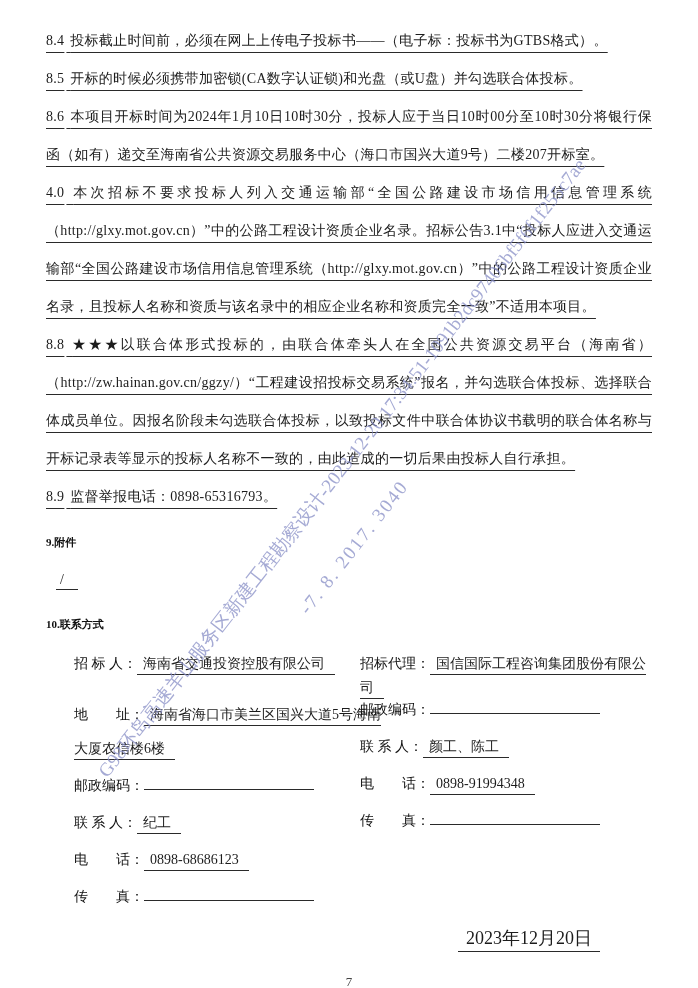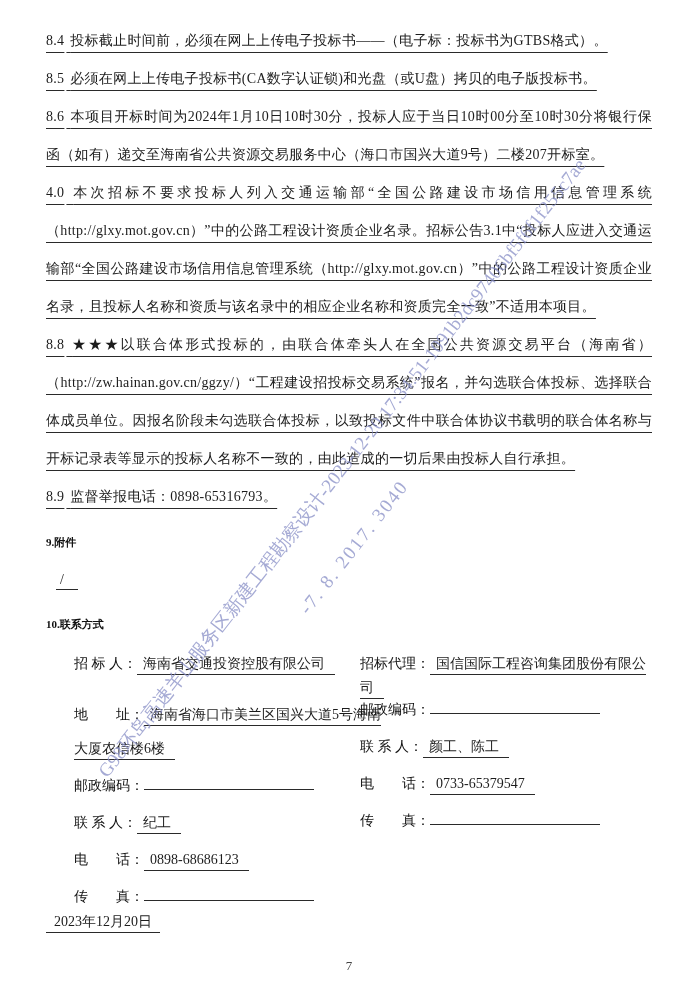--- a/index.html
+++ b/index.html
@@ -61,23 +61,24 @@
   }
   .blank-line {
     display: inline-block;
     width: 170px;
     border-bottom: 1px solid #2a2a2a;
     height: 0.95em;
     vertical-align: baseline;
   }
 
   .date-row {
-    margin-top: 4px;
+    margin-top: 20px;
+    text-align: right;
     padding-right: 52px;
-    font-size: 14px;
+    font-size: 18px;
     line-height: 24px;
   }
   .date-val { border-bottom: 1px solid #2a2a2a; padding: 0 8px 3px 8px; }
 
   .page-num {
     margin-top: 24px;
     text-align: center;
     font-size: 13px;
     color: #444;
   }
@@ -103,21 +104,21 @@
 
 <div class="page">
   <div class="content">
 
     <p class="clause">
       <span class="clause-num">8.4</span>
       <span>投标截止时间前，必须在网上上传电子投标书——（电子标：投标书为GTBS格式）。</span>
     </p>
     <p class="clause">
       <span class="clause-num">8.5</span>
-      <span>必须在网上上传电子投标书(CA数字认证锁)和光盘（或U盘）拷贝的电子版投标书。</span>
+      <span>开标的时候必须携带加密锁(CA数字认证锁)和光盘（或U盘）并勾选联合体投标。</span>
     </p>
     <p class="clause">
       <span class="clause-num">8.6</span>
       <span>本项目开标时间为2024年1月10日10时30分，投标人应于当日10时00分至10时30分将银行保函（如有）递交至海南省公共资源交易服务中心（海口市国兴大道9号）二楼207开标室。</span>
     </p>
     <p class="clause">
       <span class="clause-num">4.0</span>
       <span>本次招标不要求投标人列入交通运输部“全国公路建设市场信用信息管理系统（http://glxy.mot.gov.cn）”中的公路工程设计资质企业名录。招标公告3.1中“投标人应进入交通运输部“全国公路建设市场信用信息管理系统（http://glxy.mot.gov.cn）”中的公路工程设计资质企业名录，且投标人名称和资质与该名录中的相应企业名称和资质完全一致”不适用本项目。</span>
     </p>
     <p class="clause">
@@ -162,21 +163,21 @@
         <div class="crow crow-h46">
           <span class="clabel">招标代理：</span><span class="cvalue">国信国际工程咨询集团股份有限公司</span>
         </div>
         <div class="crow crow-h37">
           <span class="clabel">邮政编码：</span><span class="blank-line"></span>
         </div>
         <div class="crow crow-h37">
           <span class="clabel">联 系 人：</span><span class="cvalue">颜工、陈工</span>
         </div>
         <div class="crow crow-h37">
-          <span class="clabel">电　　话：</span><span class="cvalue">0733-65379547</span>
+          <span class="clabel">电　　话：</span><span class="cvalue">0898-91994348</span>
         </div>
         <div class="crow crow-h37">
           <span class="clabel">传　　真：</span><span class="blank-line"></span>
         </div>
       </div>
     </div>
 
     <div class="date-row">
       <span class="date-val">2023年12月20日</span>
     </div>

